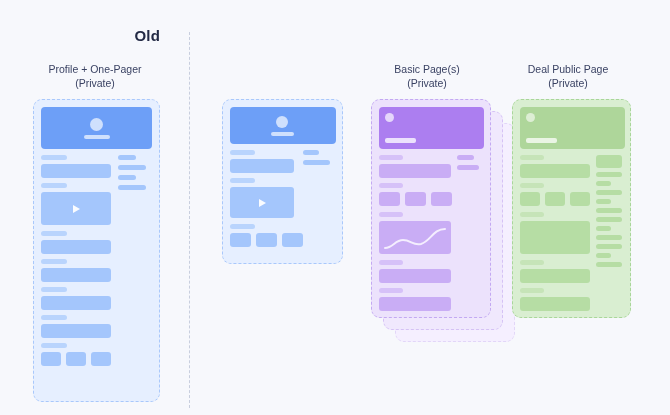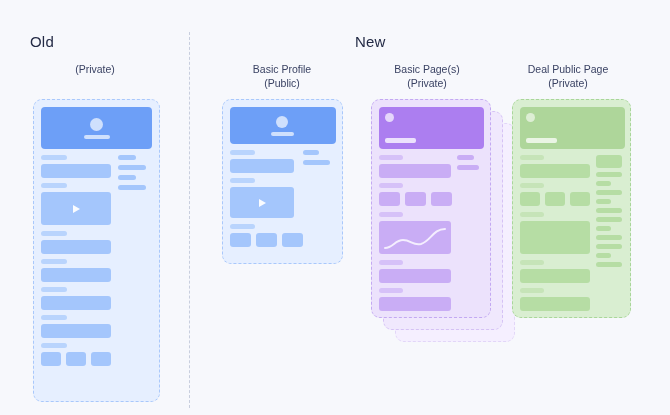--- a/index.html
+++ b/index.html
@@ -7,23 +7,23 @@
   body{
     width:670px;height:415px;
     background:#f7f8fc;
     font-family:"Liberation Sans","DejaVu Sans",sans-serif;
     overflow:hidden;position:relative;
   }
   .canvas{position:absolute;inset:0;}
 
   
   .group-title{
-    position:absolute;text-align:left;
-    font-size:15px;font-weight:normal;color:#232a45;
-    letter-spacing:.2px;white-space:nowrap;margin-top:6px;
+    position:absolute;text-align:right;
+    font-size:15px;font-weight:bold;color:#232a45;
+    letter-spacing:.2px;white-space:nowrap;
   }
   .col-label{
     position:absolute;text-align:center;
     font-size:10.5px;font-weight:400;color:#3a4263;
     line-height:14px;white-space:nowrap;
   }
   .col-label .sub{display:block;}
 
   
   .divider{
@@ -78,32 +78,28 @@
   }
   .sparkwrap{position:absolute;overflow:hidden;border-radius:3px;}
   .sparkwrap svg{display:block;}
 </style>
 </head>
 <body>
 
 <div class="canvas">
 
   <div class="group-title" style="left:30px;top:27px;width:130px;">Old</div>
-  <div class="group-title" style="left:355px;top:27px;width:130px;">New</div>
 
   <div class="divider"></div>
 
   <div class="col-label" style="left:25px;top:62px;width:140px;">
+    <span>Profile + One-Pager</span>
     <span class="sub">(Private)</span>
   </div>
 
-  <div class="col-label" style="left:213px;top:62px;width:138px;">
-    <span>Basic Profile</span>
-    <span class="sub">(Public)</span>
-  </div>
 
   <div class="col-label" style="left:358px;top:62px;width:138px;">
     <span>Basic Page(s)</span>
     <span class="sub">(Private)</span>
   </div>
 
   <div class="col-label" style="left:498px;top:62px;width:140px;">
     <span>Deal Public Page</span>
     <span class="sub">(Private)</span>
   </div>

